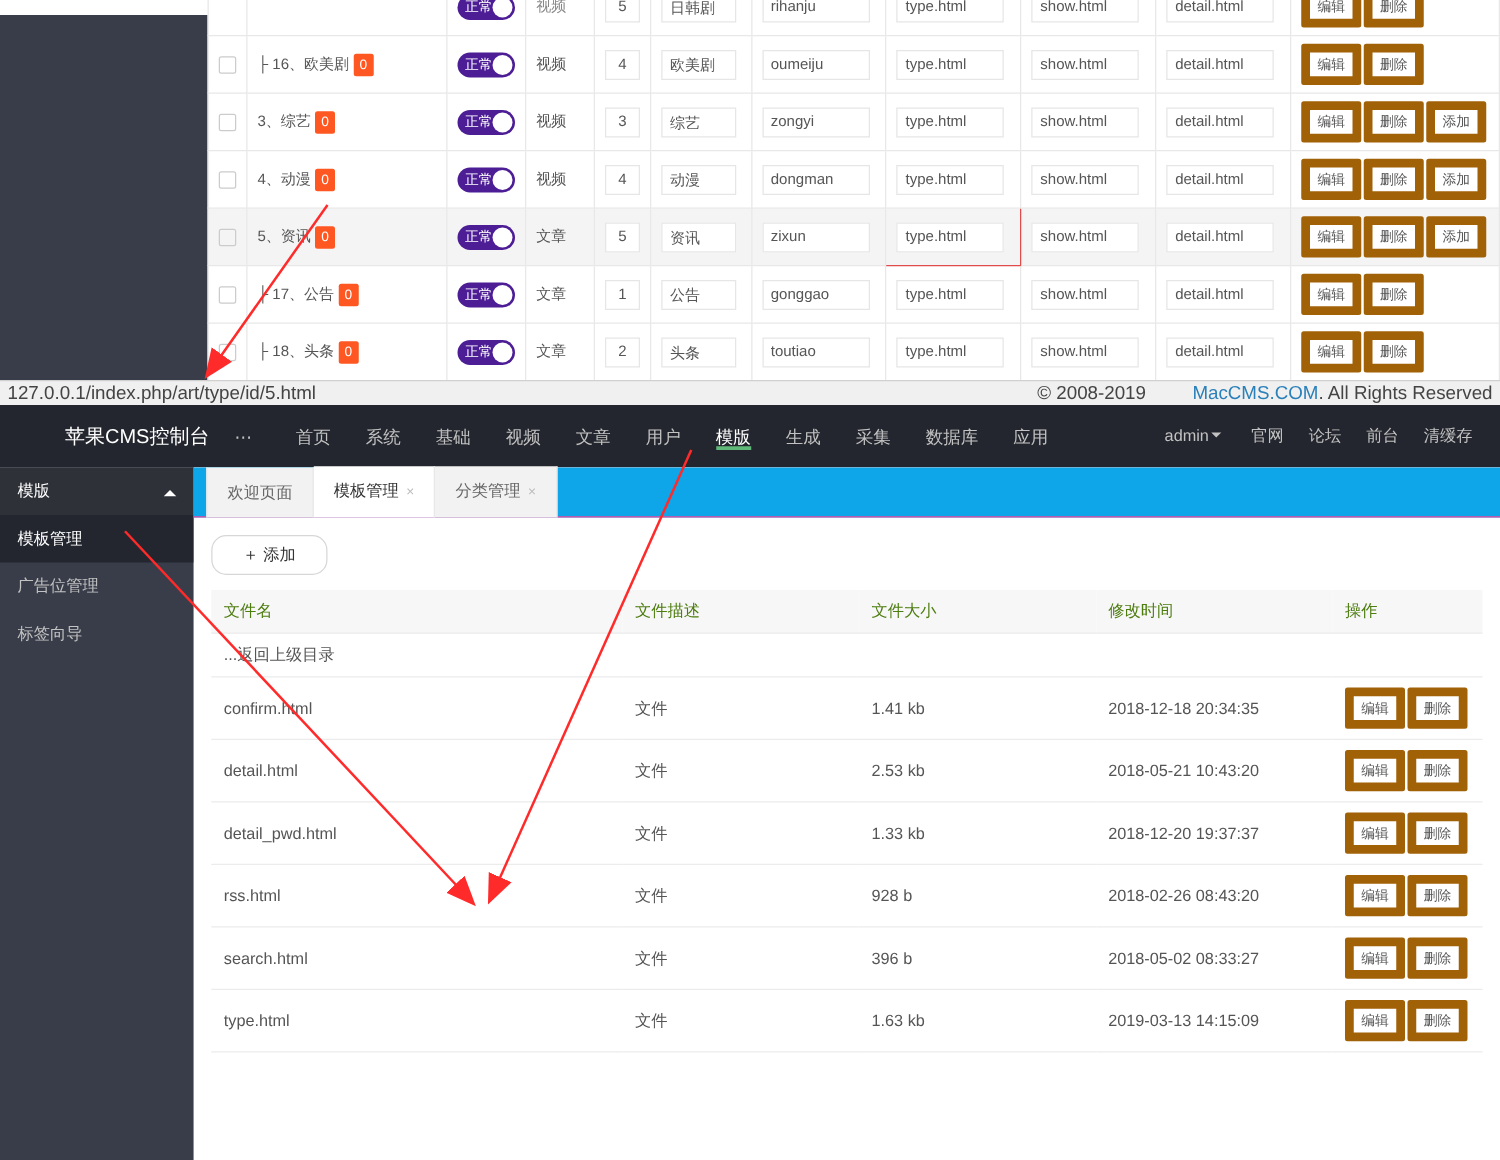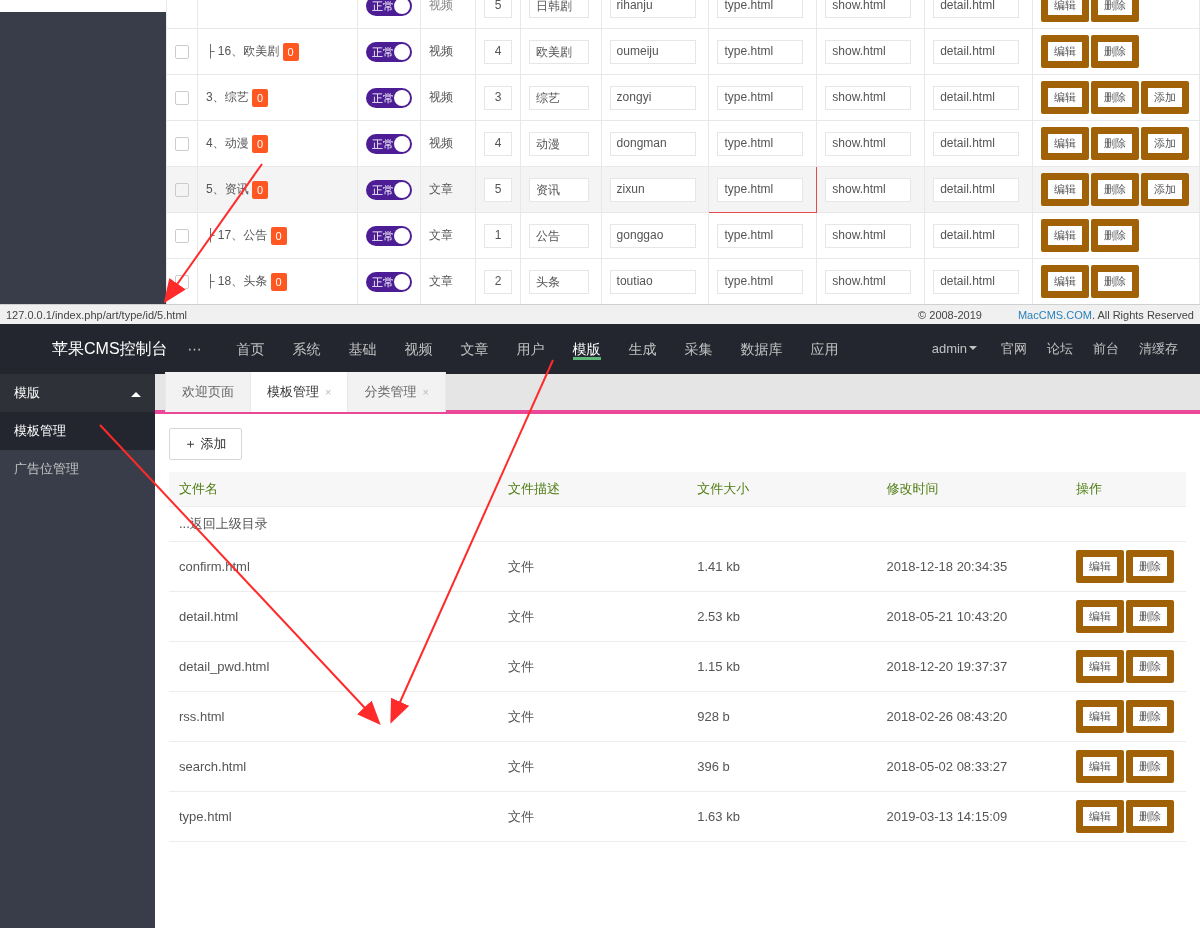--- a/index.html
+++ b/index.html
@@ -28,21 +28,21 @@
 .txt-num { width: 28px; text-align: center; }
 .txt-cn { width: 60px; }
 .txt-en { width: 86px; }
 .txt-tp { width: 86px; }
 .txt-sh { width: 86px; }
 .txt-dt { width: 86px; }
 .btn-sm { display: inline-block; border: 7px solid #a16207; padding: 2px 6px; border-radius: 2px; font-size: 11px; color: #555; background: #fff; margin-right: 2px; }
 .redbox { border: 1px solid #e04b4b !important; padding: 2px 6px 2px 10px; }
 .gray-col { color: #888; }
 
-.statusbar { position: absolute; left: 0; right: 0; top: 304px; height: 20px; background: #f0f0f0; border-top: 1px solid #d0d0d0; font-size: 11px; color: #444; line-height: 20px; padding: 0 6px; }
+.statusbar { position: absolute; left: 0; right: 0; top: 304px; height: 20px; background: #f0f0f0; border-top: 1px solid #d0d0d0; font-size: 15px; color: #444; line-height: 20px; padding: 0 6px; }
 .statusbar .right { float: right; color: #444; }
 .statusbar .right .lnk { color: #2a80b9; padding-left: 33px; }
 
 
 .admin-hdr { position: absolute; left: 0; right: 0; top: 324px; height: 50px; background: #23262e; color: #c2c2c2; display: flex; align-items: center; padding: 0 12px; font-size: 14px; }
 .admin-hdr .logo { color: #fff; font-size: 16px; margin-right: 20px; margin-left: 40px; }
 .admin-hdr .dots { margin-right: 20px; letter-spacing: 1px; color: #c2c2c2; }
 .admin-hdr .nav-item { margin: 0 14px; cursor: pointer; line-height: 50px; }
 .admin-hdr .nav-item.active { color: #fff; border-bottom: 3px solid #5fb878; line-height: 47px; }
 .admin-hdr .spacer { flex: 1; }
@@ -51,28 +51,28 @@
 
 
 .lower { position: absolute; left: 0; right: 0; top: 374px; bottom: 0; display: flex; }
 .side2 { width: 155px; background: #393d49; color: #c2c2c2; font-size: 13px; }
 .side2 .hdr { background: #2f3139; color: #fff; padding: 10px 14px; display: flex; align-items: center; justify-content: space-between; }
 .side2 .hdr .tri { border: 5px solid transparent; border-bottom-color: #fff; margin-bottom: 3px; }
 .side2 .mitem { padding: 10px 14px; cursor: pointer; }
 .side2 .mitem.active { background: #23262e; color: #fff; }
 
 .right2 { flex: 1; background: #fff; display: flex; flex-direction: column; }
-.tabs2 { height: 40px; border-bottom: 4px solid #ec4899; display: flex; align-items: center; padding-left: 10px; font-size: 13px; background: #e5e5e5; }
+.tabs2 { height: 40px; border-bottom: 1px solid #ec4899; display: flex; align-items: center; padding-left: 10px; font-size: 13px; background: #0ea5e9; }
 .tabs2 .tab { padding: 0 16px; line-height: 40px; color: #666; cursor: pointer; position: relative; background: #f2f2f2; border-right: 1px solid #e8e8e8; }
 .tabs2 .tab:first-child { border-left: 1px solid #e8e8e8; }
 .tabs2 .tab.active { background: #fff; color: #333; }
 .tabs2 .tab .x { color: #bbb; margin-left: 6px; font-size: 11px; }
 
 .content2 { padding: 14px; }
-.btn-add { display: inline-block; border: 1px solid #d7d7d7; padding: 6px 14px; border-radius: 2px; font-size: 13px; background: #fff; margin-bottom: 12px; }
+.btn-add { display: inline-block; border: 1px solid #d7d7d7; padding: 6px 24px; border-radius: 12px; font-size: 13px; background: #fff; margin-bottom: 12px; }
 
 .tbl2 { width: 100%; border-collapse: collapse; font-size: 13px; color: #555; }
 .tbl2 th, .tbl2 td { border-bottom: 1px solid #ececec; padding: 8px 10px; text-align: left; font-weight: normal; }
 .tbl2 th { background: #f7f7f7; color: #4d7c0f; }
 .tbl2 .c-name { width: 330px; }
 .tbl2 .c-desc { width: 190px; }
 .tbl2 .c-size { width: 190px; }
 .tbl2 .c-time { width: 190px; }
 .tbl2 .c-op   { width: 100px; white-space: nowrap; }
 
@@ -207,20 +207,21 @@
 
   <div class="lower">
     <div class="side2">
       <div class="hdr">
         <span>模版</span>
         <span class="tri"></span>
       </div>
       <div id="side-items">
           <div class="mitem active">模板管理</div>
           <div class="mitem">广告位管理</div>
+          <div class="mitem">标签向导</div>
         </div>
     </div>
     <div class="right2">
       <div class="tabs2" id="tabs2">
           <div class="tab"><span>欢迎页面</span></div>
           <div class="tab active"><span>模板管理</span><span class="x">×</span></div>
           <div class="tab"><span>分类管理</span><span class="x">×</span></div>
         </div>
       <div class="content2">
         <span class="btn-add">＋ 添加</span>
@@ -248,21 +249,21 @@
               <tr>
                 <td class="c-name">detail.html</td>
                 <td class="c-desc">文件</td>
                 <td class="c-size">2.53 kb</td>
                 <td class="c-time">2018-05-21 10:43:20</td>
                 <td class="c-op"><span class="btn-sm">编辑</span><span class="btn-sm">删除</span></td>
               </tr>
               <tr>
                 <td class="c-name">detail_pwd.html</td>
                 <td class="c-desc">文件</td>
-                <td class="c-size">1.15 kb</td>
+                <td class="c-size">1.33 kb</td>
                 <td class="c-time">2018-12-20 19:37:37</td>
                 <td class="c-op"><span class="btn-sm">编辑</span><span class="btn-sm">删除</span></td>
               </tr>
               <tr>
                 <td class="c-name">rss.html</td>
                 <td class="c-desc">文件</td>
                 <td class="c-size">928 b</td>
                 <td class="c-time">2018-02-26 08:43:20</td>
                 <td class="c-op"><span class="btn-sm">编辑</span><span class="btn-sm">删除</span></td>
               </tr>

